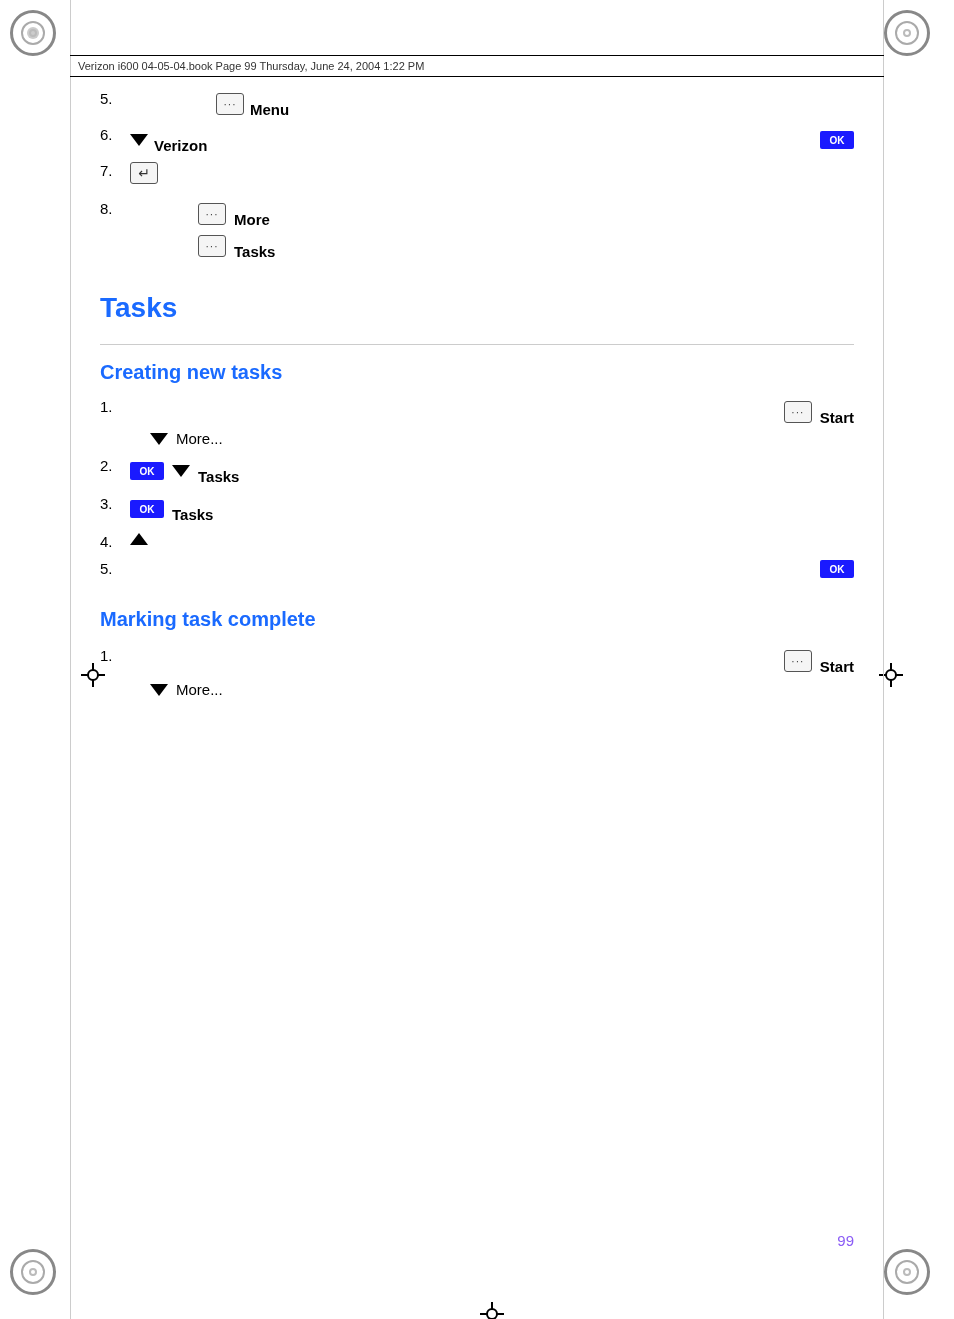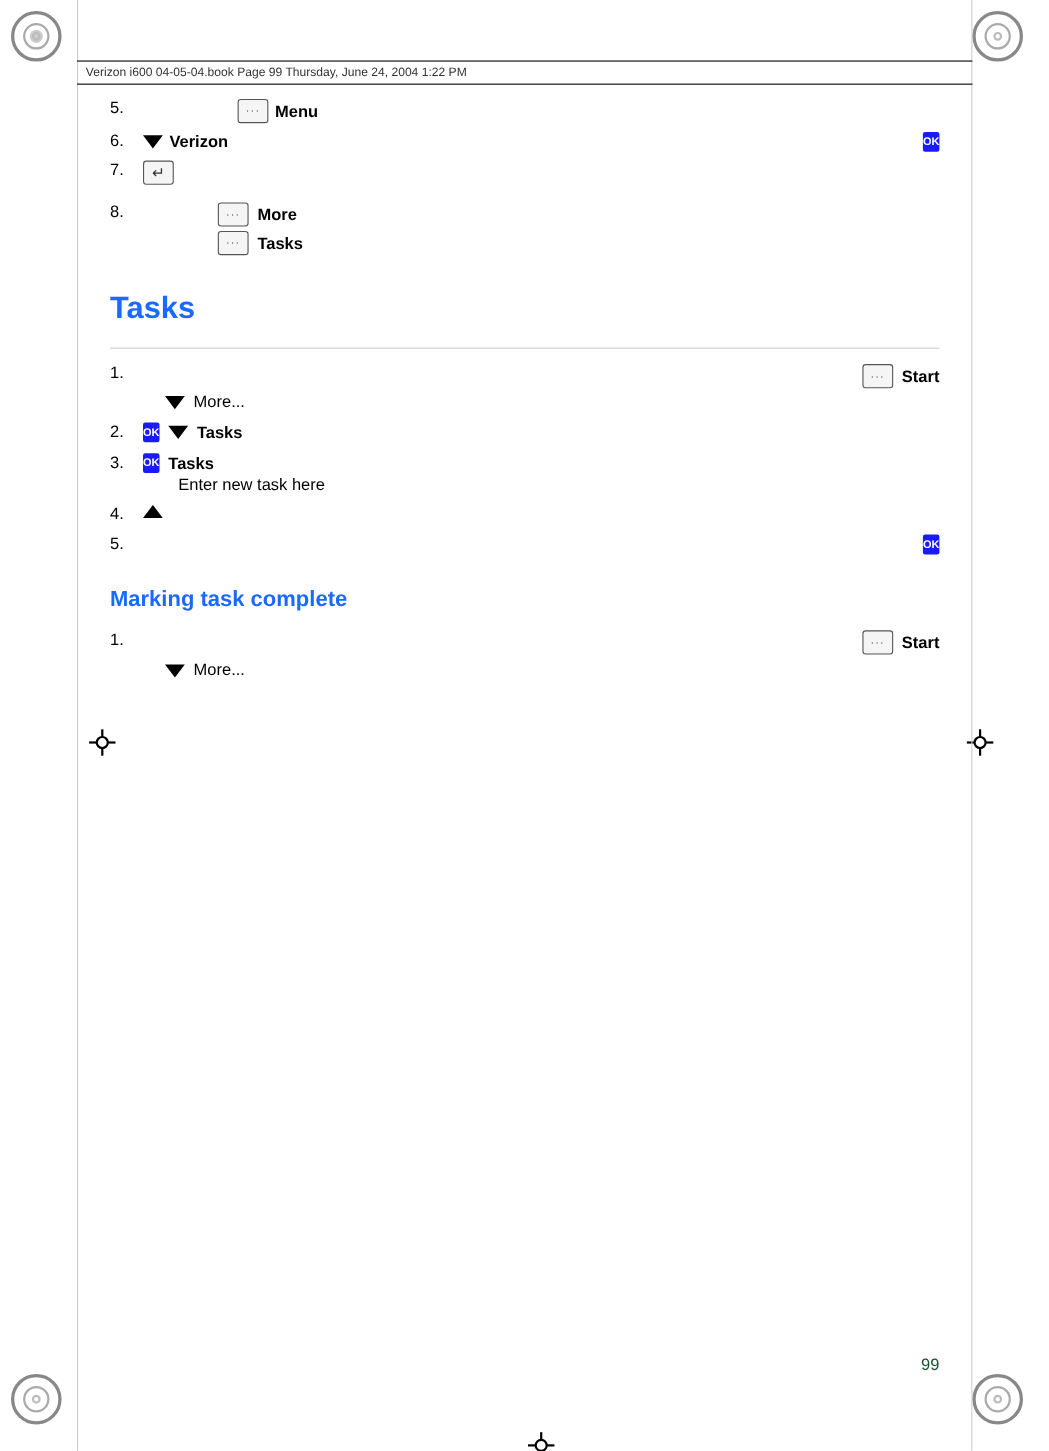--- a/index.html
+++ b/index.html
@@ -131,21 +131,21 @@
       background: #f5f5f5;
       font-size: 10px;
       color: #333;
       letter-spacing: 1px;
     }
 
     .icon-ok {
       display: inline-flex;
       align-items: center;
       justify-content: center;
-      width: 15px;
+      width: 34px;
       height: 18px;
       background: #1a1aff;
       color: #fff;
       font-size: 10px;
       font-weight: bold;
       border-radius: 2px;
     }
 
     .icon-down-arrow {
       display: inline-block;
@@ -207,37 +207,38 @@
       font-size: 20px;
       font-weight: bold;
       color: #1a6aff;
       margin-bottom: 14px;
       margin-top: 16px;
     }
 
     .step-label {
       font-weight: bold;
       font-size: 15px;
+      margin-top: 11px;
     }
 
     
     .hdivider {
       width: 100%;
       height: 1px;
       background: #ccc;
       margin: 14px 0;
     }
 
     
     .page-number {
       position: absolute;
       bottom: 70px;
       right: 100px;
       font-size: 15px;
-      color: #14532d;
+      color: #8b5cf6;
     }
 
     
     .bottom-center-cross {
       position: absolute;
       bottom: 20px;
       left: 50%;
       transform: translateX(-50%);
     }
 
@@ -356,20 +357,21 @@
     </div>
   </div>
 
   <div style="margin-top: 32px;">
     <div class="section-title">Tasks</div>
   </div>
 
   <div class="hdivider"></div>
 
   <div>
+    <div class="subsection-title">Creating new tasks</div>
 
     <div class="step-row">
       <span class="step-num">1.</span>
       <div style="flex:1;">
         <div style="display:flex;align-items:center;gap:8px;">
           <span style="flex:1;"></span>
           <span class="icon-start">···</span>
           <span class="step-label">Start</span>
         </div>
         <div style="display:flex;align-items:center;gap:8px;margin-top:4px;margin-left:20px;">
@@ -387,23 +389,20 @@
         <span class="step-label">Tasks</span>
       </div>
     </div>
 
     <div class="step-row" style="margin-top:10px;">
       <span class="step-num">3.</span>
       <div style="flex:1;">
         <div style="display:flex;align-items:center;gap:8px;">
           <span class="icon-ok">OK</span>
           <span class="step-label">Tasks</span>
-        </div>
-        <div style="margin-left:32px;margin-top:2px;">
-          <span class="inline-label">Enter new task here</span>
         </div>
       </div>
     </div>
 
     <div class="step-row" style="margin-top:10px;">
       <span class="step-num">4.</span>
       <div style="display:flex;align-items:center;gap:8px;">
         <span class="icon-up-arrow"></span>
       </div>
     </div>

